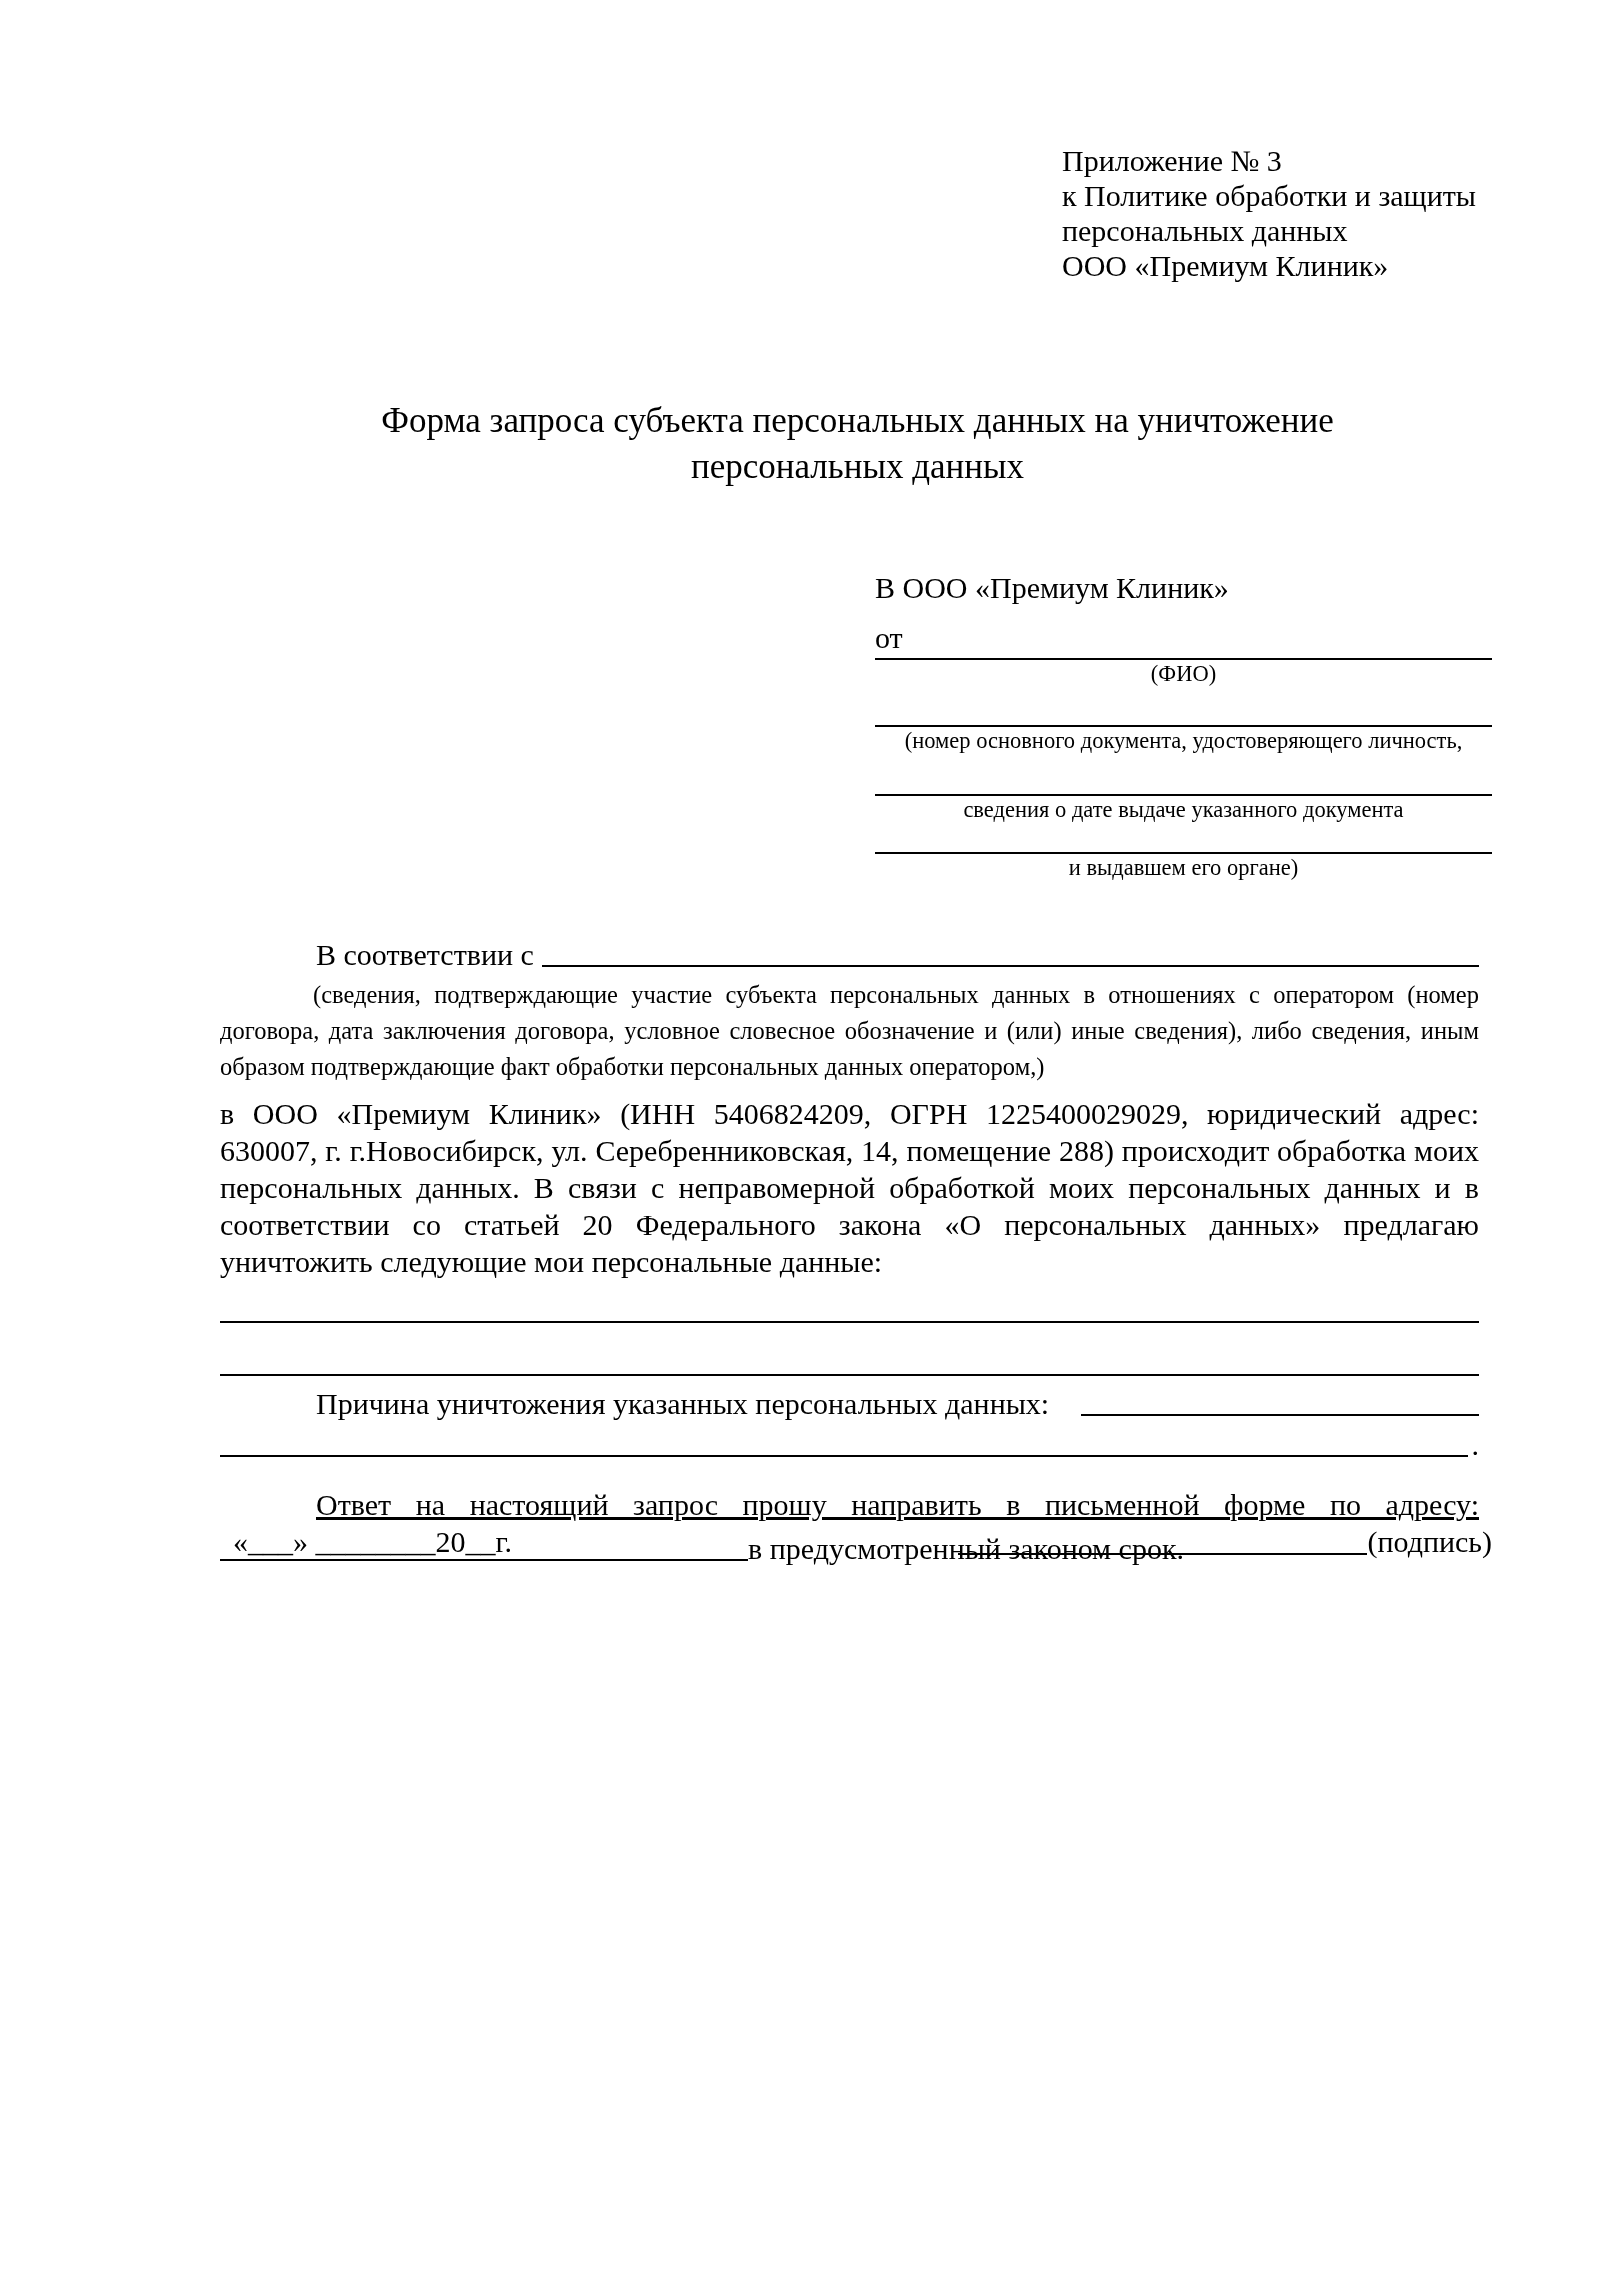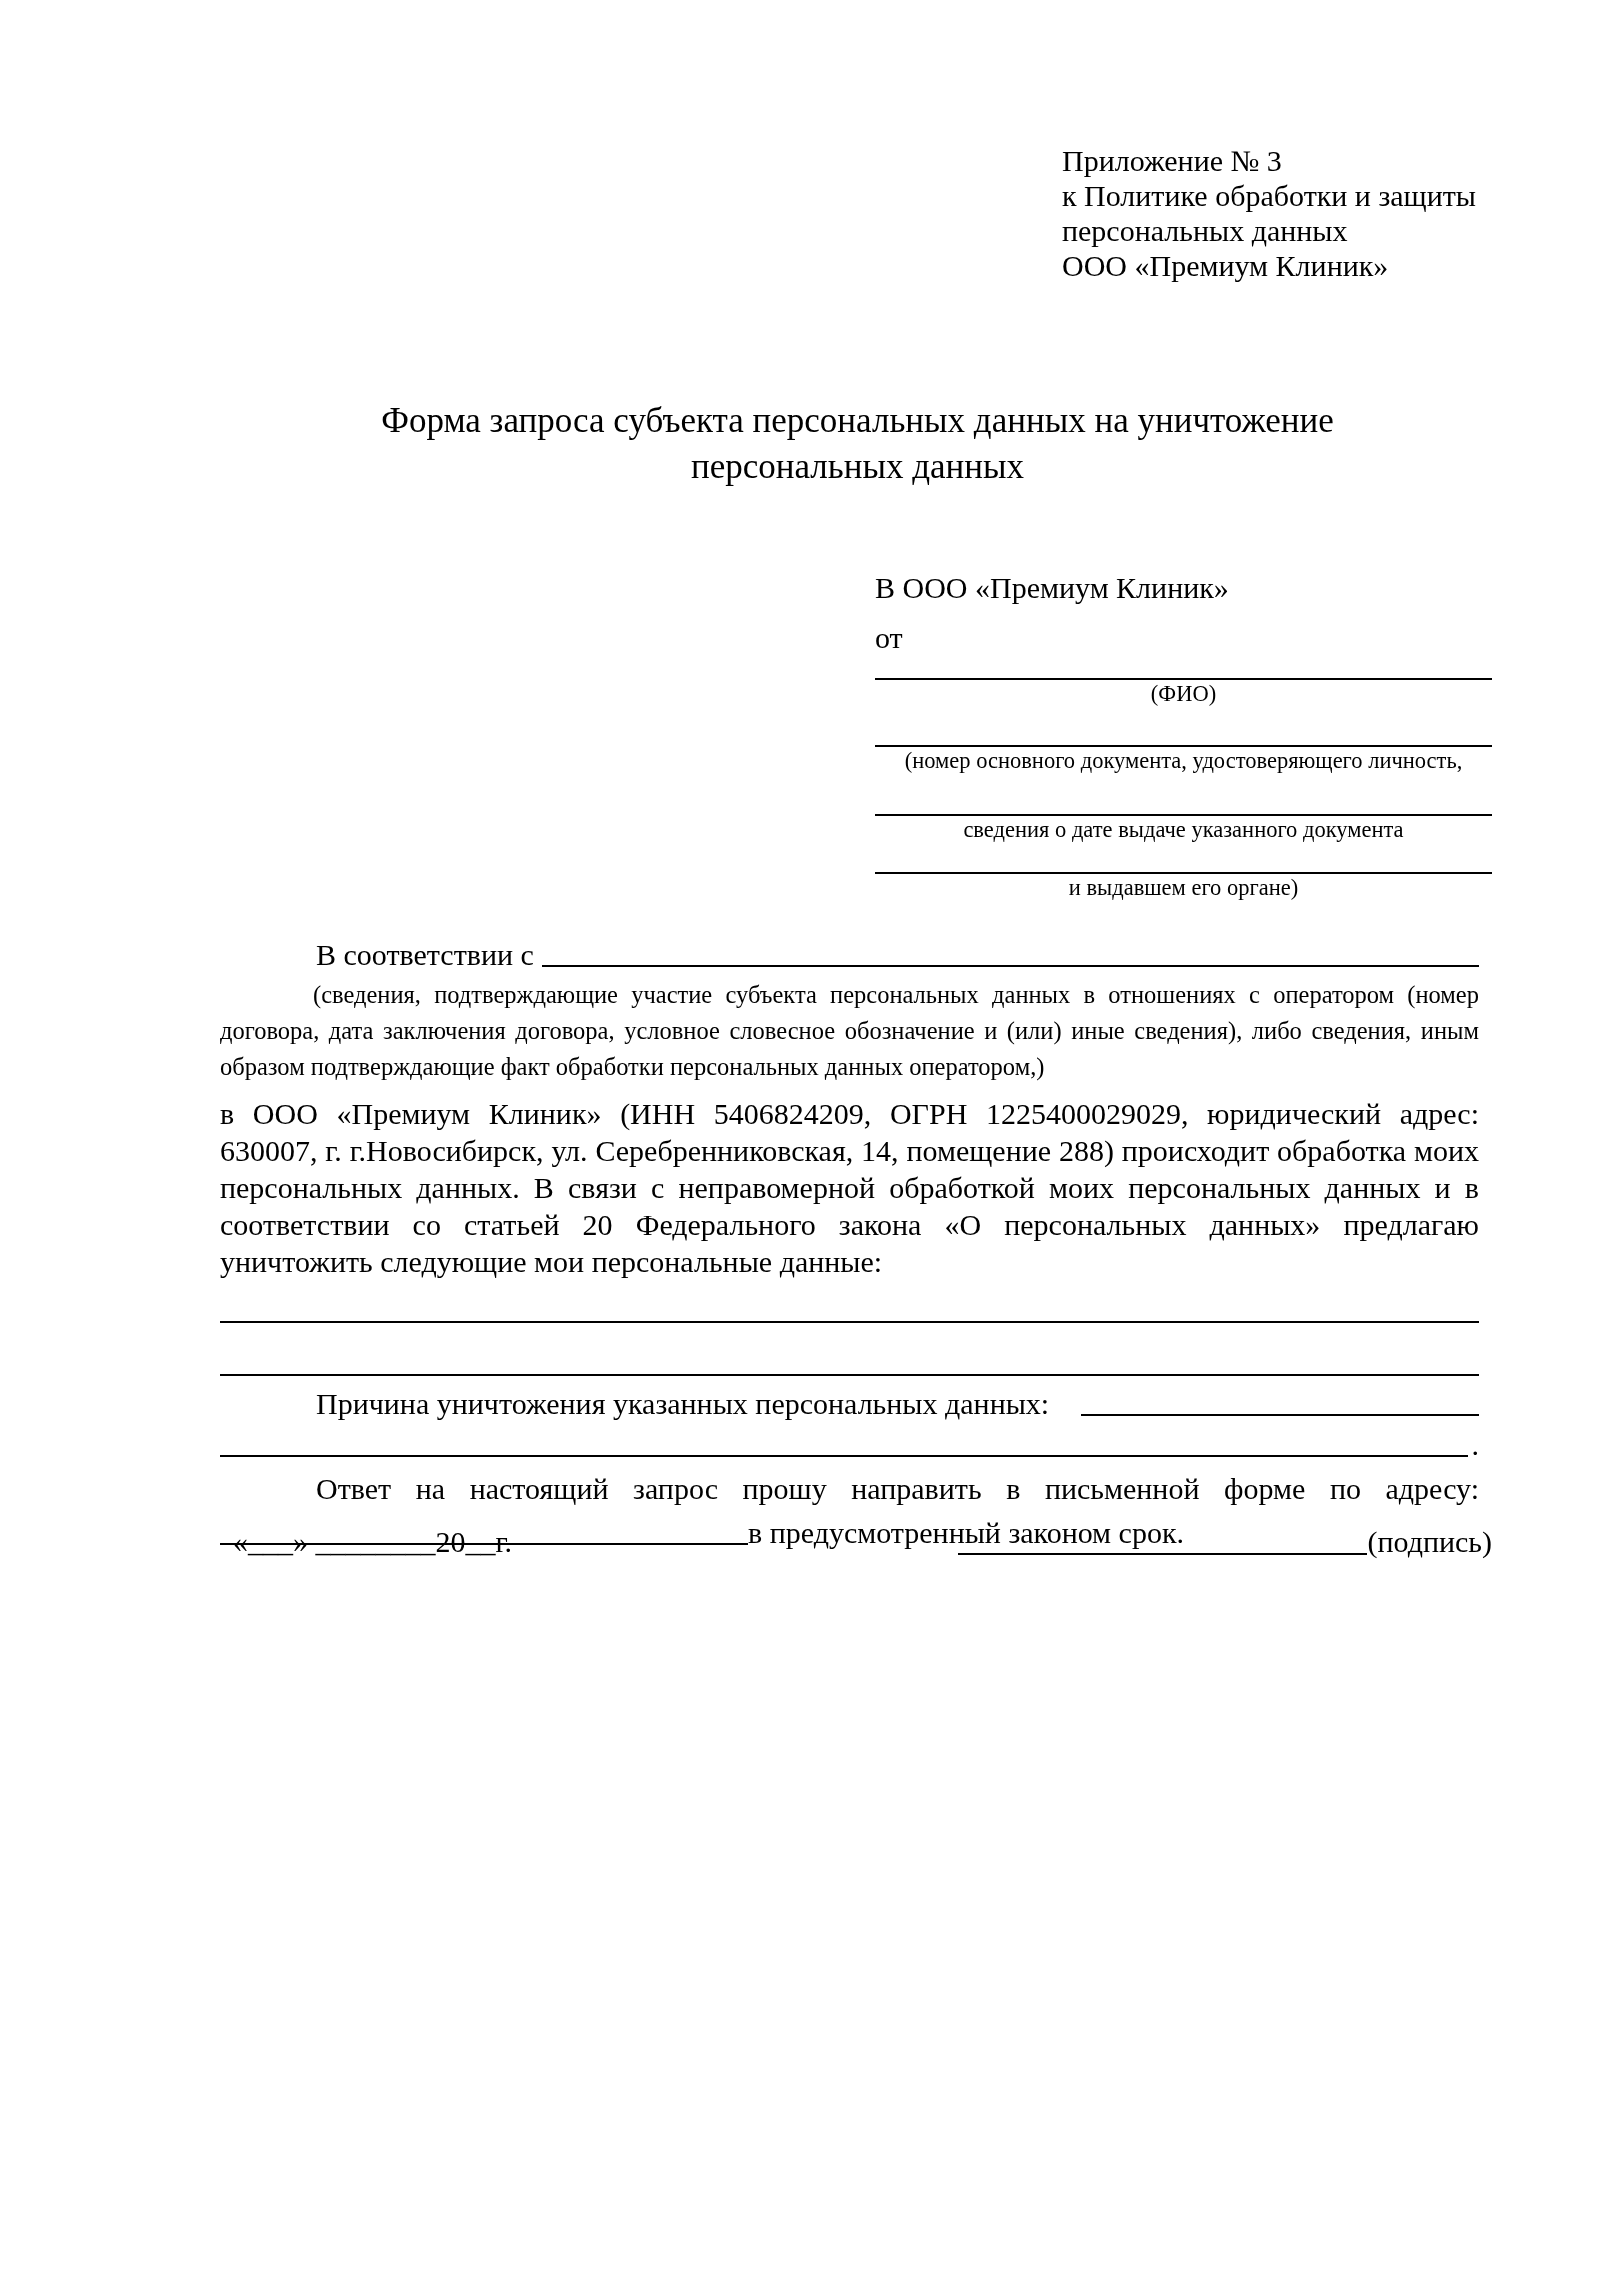--- a/index.html
+++ b/index.html
@@ -37,21 +37,21 @@
   .addressee {
     position: absolute;
     left: 875px;
     top: 571px;
     width: 617px;
     font-size: 30px;
   }
   .addr-to { height: 44px; }
   .addr-from {
     border-bottom: 2.9px solid #000;
-    padding-bottom: 23px;
+    padding-bottom: 3px;
     margin-top: 5.9px;
   }
   .cap {
     font-size: 22.5px;
     line-height: 26.5px;
     text-align: center;
     height: 29px;
     padding-top: 1px;
     white-space: nowrap;
   }
@@ -87,25 +87,26 @@
     text-align: justify;
     margin-top: 10px;
   }
   .blank { border-bottom: 2.9px solid #000; }
   .b1 { height: 41px; }
   .b2 { height: 51px; }
   .reason { padding-left: 96px; height: 45px; gap: 24px; }
   .fullline { height: 41px; }
   .fullline .fill { margin-left: 0; margin-right: 3.9px; }
   .response {
-    margin-top: 8px;
+    margin-top: 24px;
     line-height: 37px;
     text-indent: 96px;
     text-align: justify;
     text-align-last: justify;
+    text-decoration: underline;
   }
   .tail { height: 43px; }
   .uline {
     display: inline-block;
     width: 528px;
     border-bottom: 2.9px solid #000;
     margin-bottom: 4.9px;
   }
   
   .footer {

